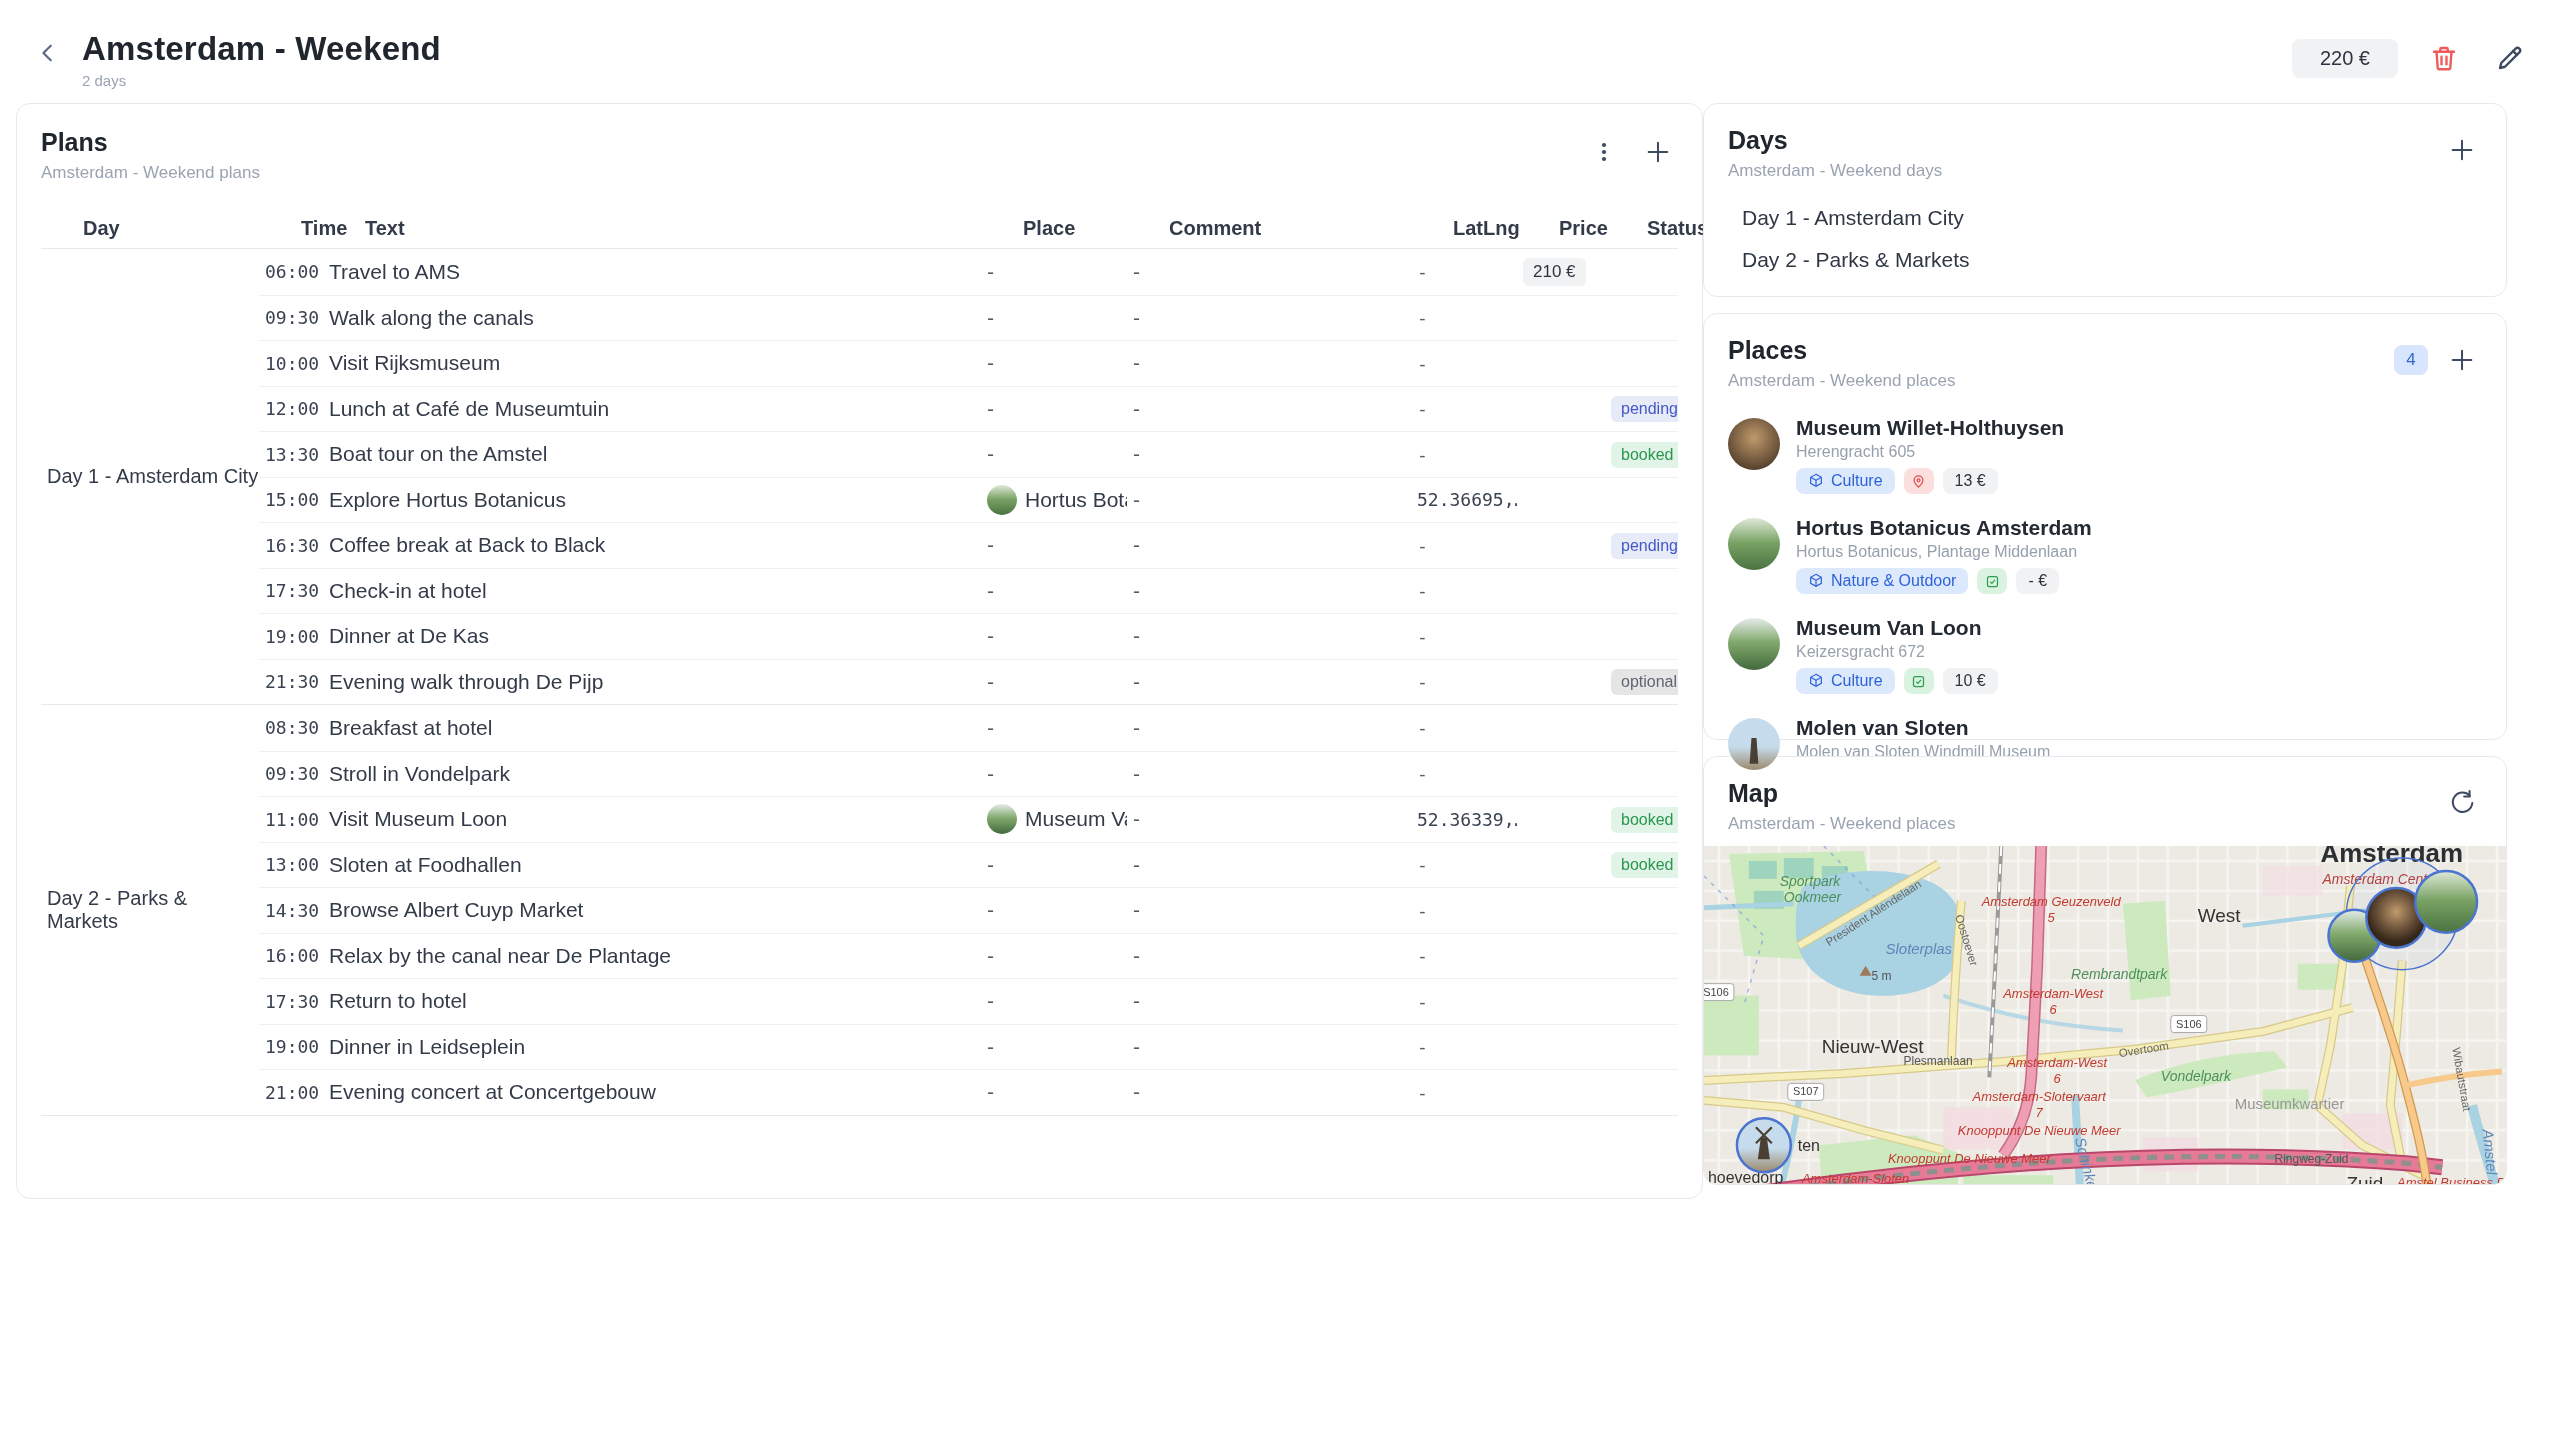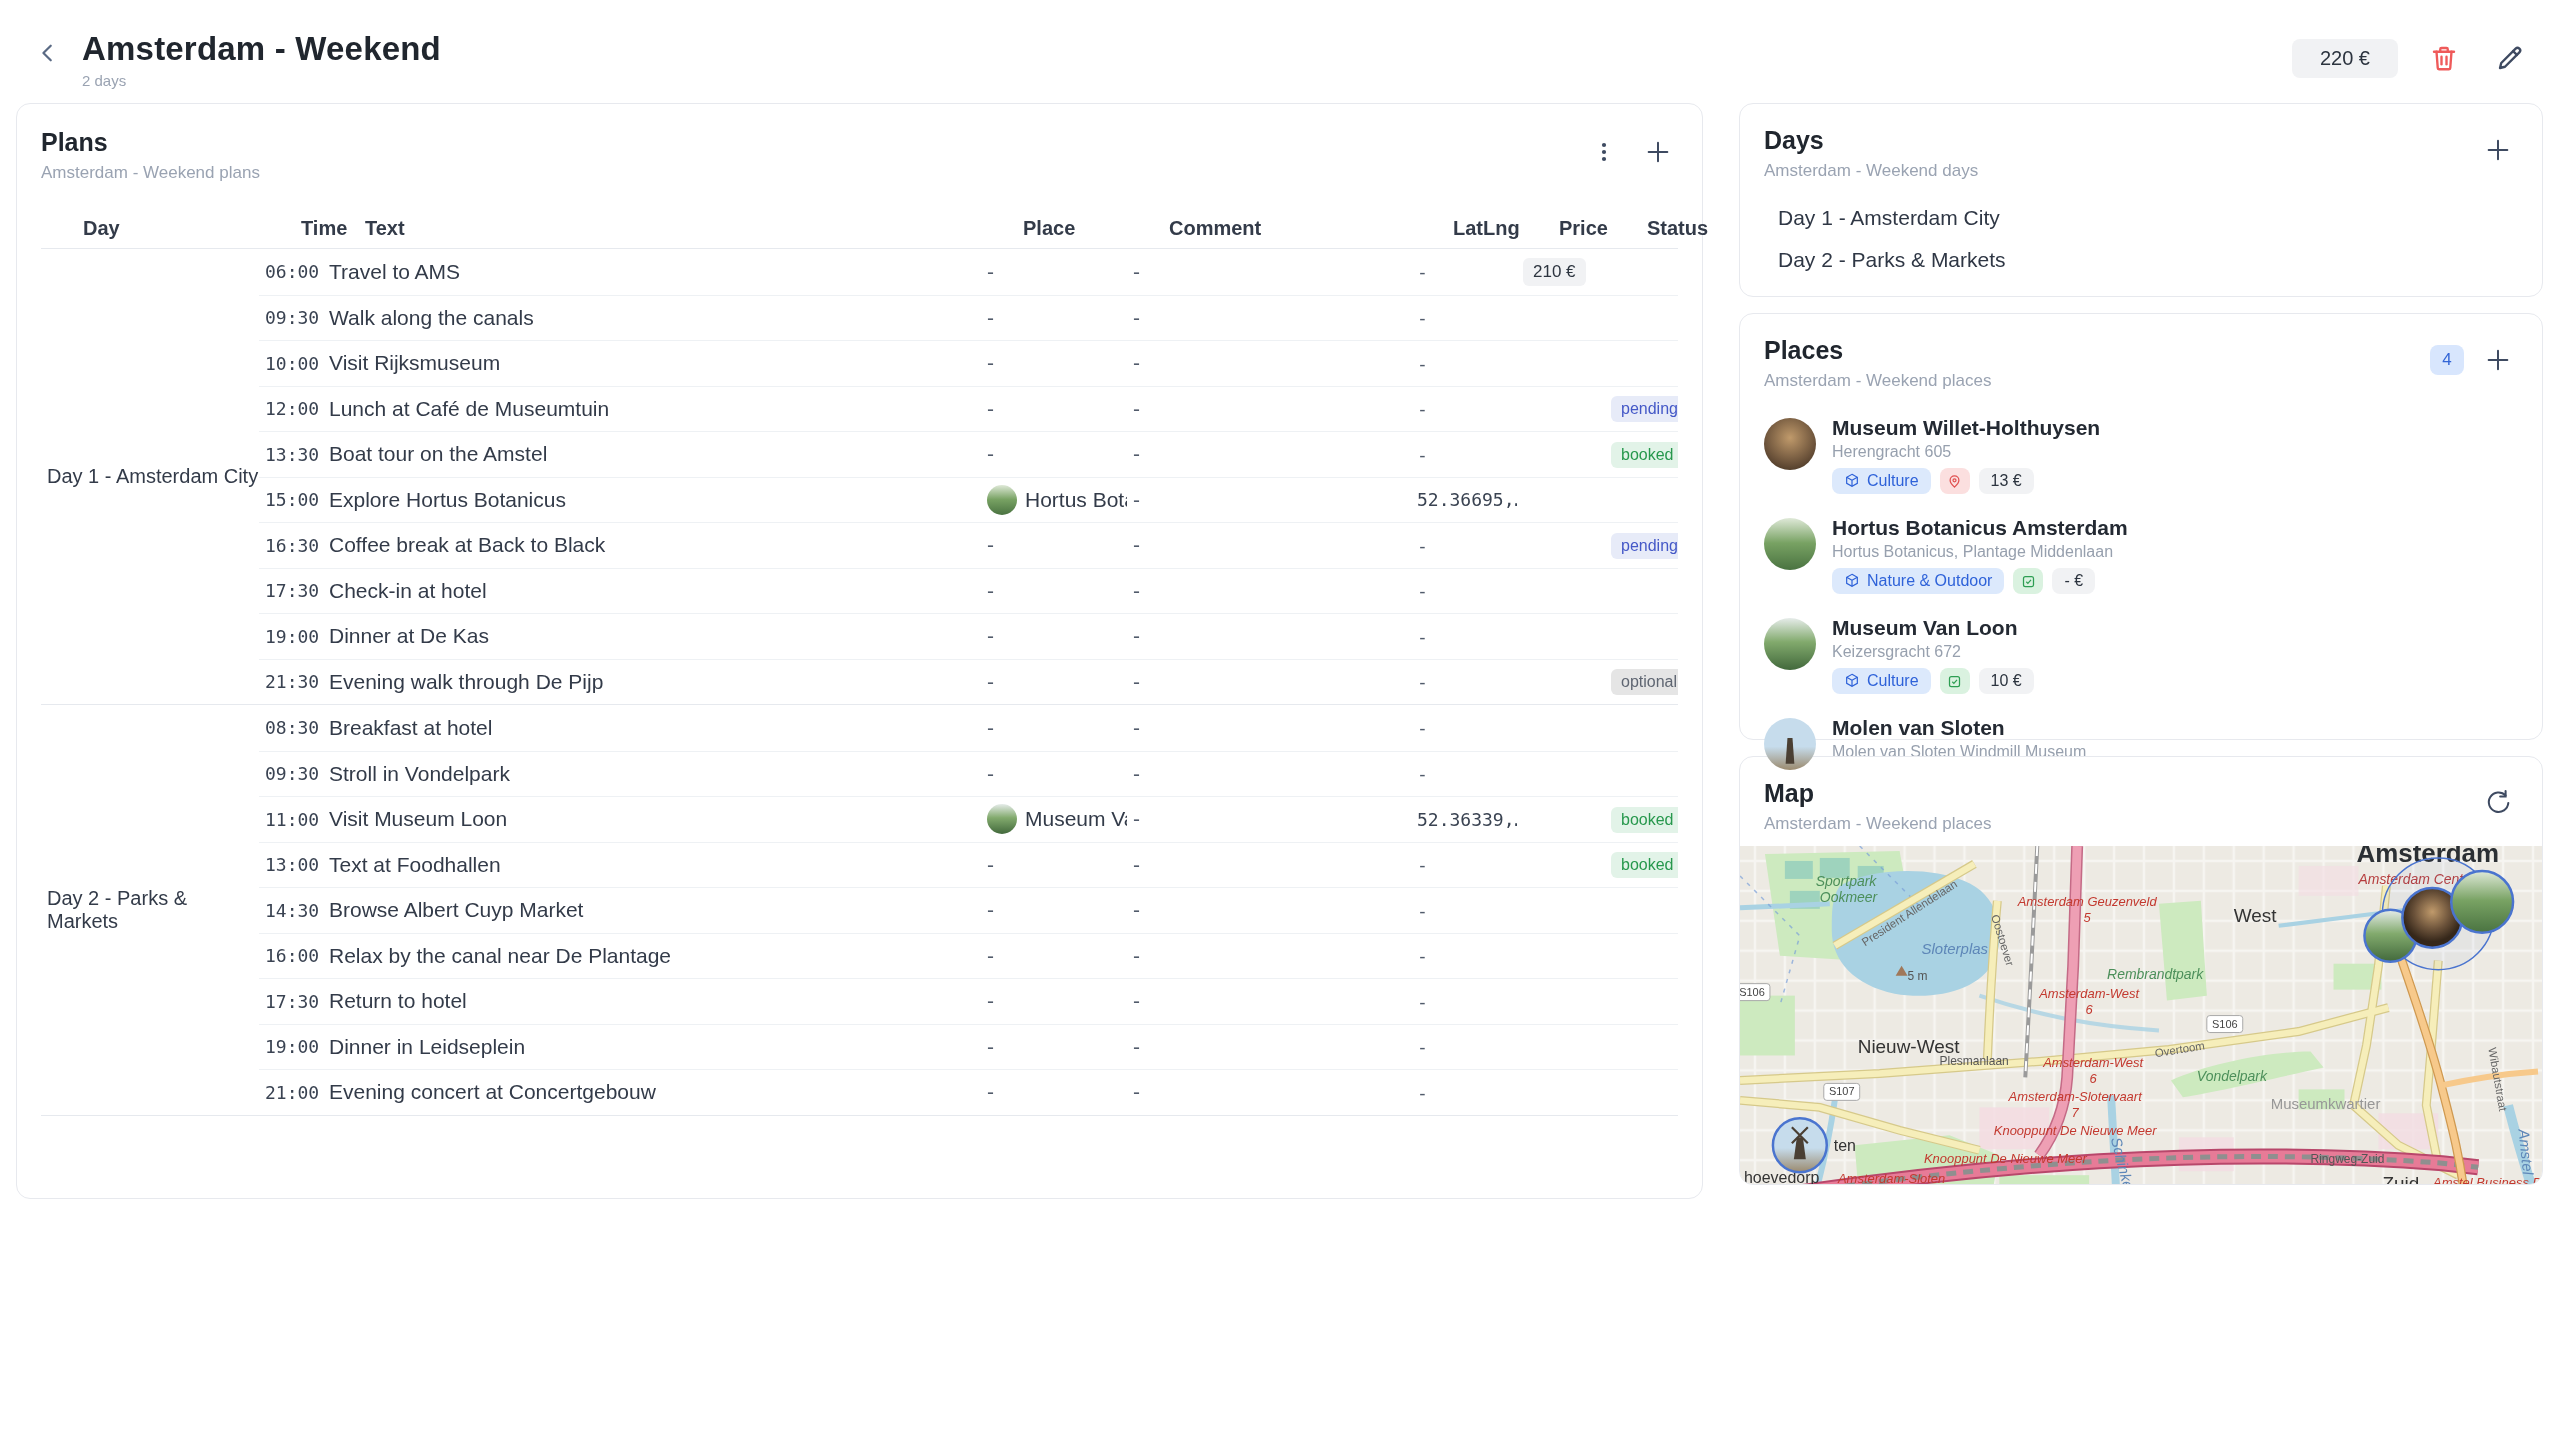--- a/index.html
+++ b/index.html
@@ -9,21 +9,21 @@
   .app-header { display:flex; align-items:flex-start; justify-content:space-between; padding:30px 30px 14px 30px;gap:42px; }
   .hdr-left { display:flex; align-items:flex-start; gap:16px; }
   .back-btn { width:36px; height:36px; border:none; background:transparent; cursor:pointer; margin-top:6px; }
   .title-block h1 { font-size:33px; font-weight:600; color:#20262e; letter-spacing:.2px; }
   .title-sub { font-size:15px; color:#9aa3b2; margin-top:4px; }
   .hdr-right { display:flex; align-items:center; gap:26px; margin-top:8px; }
   .cost-chip { background:#f1f2f4; border-radius:8px; padding:8px 28px; font-size:20px; color:#2c343f; }
   .icon-btn { background:transparent; border:none; cursor:pointer; display:flex; align-items:center; justify-content:center; width:40px; height:40px; }
 
   
-  .main { display:flex; gap:36px; padding:0 17px 0 16px; align-items:flex-start; }
+  .main { display:flex; padding:0 17px 0 16px; align-items:flex-start; }
   .card { background:#fff; border:1px solid #e7e9ee; border-radius:14px; }
   .plans-card { width:1687px; height:1096px; padding:24px 24px 0 24px; }
   .right-col { width:804px; display:flex; flex-direction:column; gap:16px; }
 
   .card-head { display:flex; justify-content:space-between; align-items:flex-start; }
   .sec-title { font-size:25px; font-weight:700; color:#20262e; }
   .sec-sub { font-size:17px; color:#9aa3b2; margin-top:6px; }
   .head-actions { display:flex; align-items:center; gap:14px; margin-top:4px; }
 
   
@@ -294,21 +294,21 @@
               <span class="mini-thumb thumb-vanloon"></span>
               <span>Museum Va…</span>
             </div>
             <div class="cell dash">-</div>
             <div class="cell mono">52.36339,…</div>
             <div class="cell"></div>
             <div class="cell"><span class="status-badge st-booked">booked</span></div>
           </div>
           <div class="row">
             <div class="cell mono">13:00</div>
-            <div class="cell">Text at Foodhallen</div>
+            <div class="cell">Sloten at Foodhallen</div>
             <div class="cell dash">-</div>
             <div class="cell dash">-</div>
             <div class="cell mono dash">-</div>
             <div class="cell"></div>
             <div class="cell"><span class="status-badge st-booked">booked</span></div>
           </div>
           <div class="row">
             <div class="cell mono">14:30</div>
             <div class="cell">Browse Albert Cuyp Market</div>
             <div class="cell dash">-</div>

